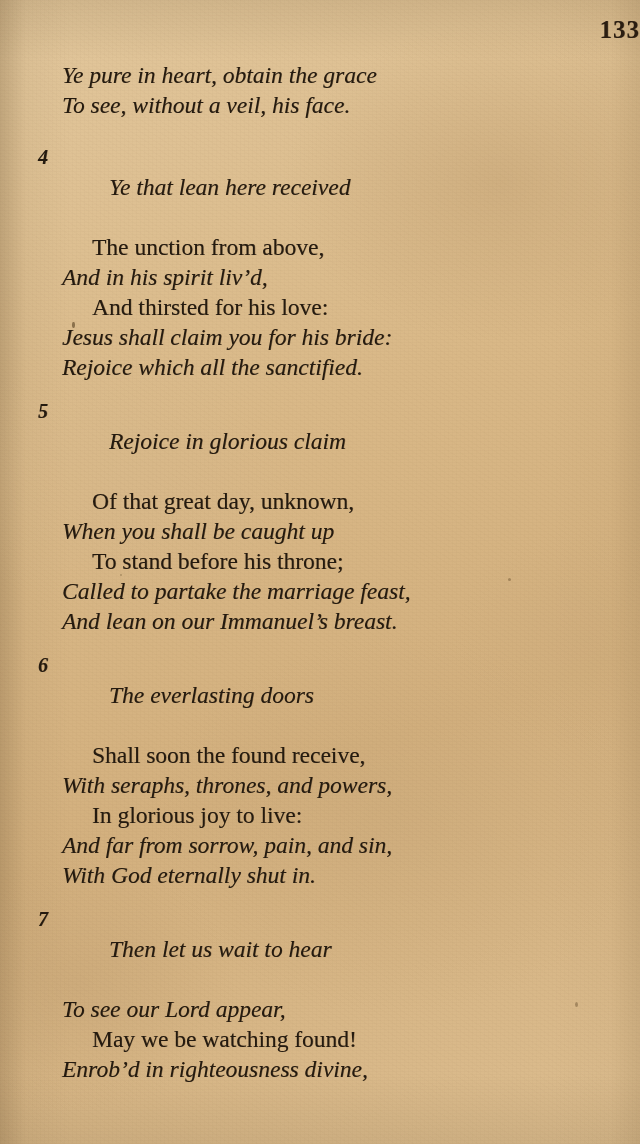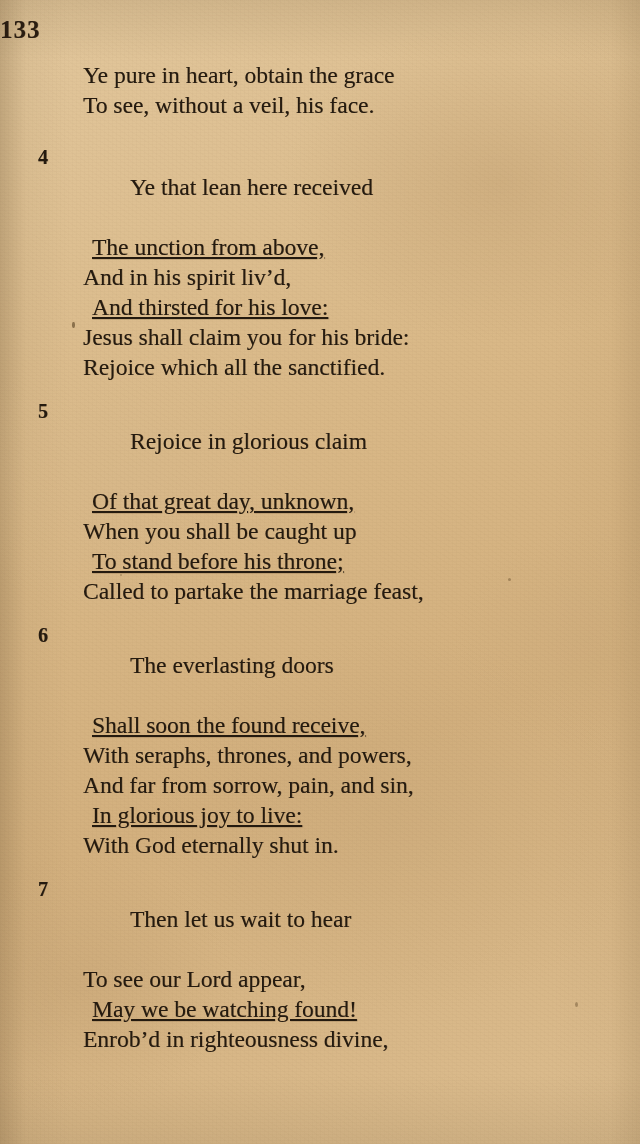--- a/index.html
+++ b/index.html
@@ -45,21 +45,21 @@
       repeating-linear-gradient(33deg, rgba(90,70,42,.030) 0px, rgba(90,70,42,.030) 1px, rgba(255,255,255,0) 1px, rgba(255,255,255,0) 5px);
     mix-blend-mode: multiply;
   }
 
   
   .folio {
     position: absolute;
     top: 16px;
     left: 0;
     right: 0;
-    text-align: left;
+    text-align: right;
     font-weight: bold;
     font-size: 25px;
     letter-spacing: 1px;
     color: #2a1d11;
     text-shadow: 0.5px 0.4px 0 rgba(60,42,22,.40);
   }
 
   .body {
     position: absolute;
     top: 60px;
@@ -72,22 +72,22 @@
   .line {
     position: relative;
     font-size: 23.5px;
     line-height: 30px;
     white-space: pre;
     color: #241a0f;
     text-shadow: 0.45px 0.35px 0 rgba(55,38,20,.45);
   }
 
   
-  .ind0 { padding-left: 83px; }
-  .ind1 { padding-left: 92px; text-decoration: underline; }
+  .ind0 { padding-left: 62px; font-style: italic; }
+  .ind1 { padding-left: 92px; }
 
   .vnum {
     position: absolute;
     left: 38px;
     top: 0;
     font-size: 20px;
     font-weight: bold;
     color: #241a0f;
   }
 
@@ -128,30 +128,31 @@
     </div>
 
     <div class="stanza">
       <div class="line ind0">
         <span class="vnum">5</span><span>Rejoice in glorious claim</span>
       </div>
       <div class="line ind1">Of that great day, unknown,</div>
       <div class="line ind0">When you shall be caught up</div>
       <div class="line ind1">To stand before his throne;</div>
       <div class="line ind0">Called to partake the marriage feast,</div>
+      <div class="line ind0">And lean on our Immanuel’s breast.</div>
     </div>
 
     <div class="stanza">
       <div class="line ind0">
         <span class="vnum">6</span><span>The everlasting doors</span>
       </div>
       <div class="line ind1">Shall soon the found receive,</div>
       <div class="line ind0">With seraphs, thrones, and powers,</div>
+      <div class="line ind1">In glorious joy to live:</div>
       <div class="line ind0">And far from sorrow, pain, and sin,</div>
-      <div class="line ind1">In glorious joy to live:</div>
       <div class="line ind0">With God eternally shut in.</div>
     </div>
 
     <div class="stanza">
       <div class="line ind0">
         <span class="vnum">7</span><span>Then let us wait to hear</span>
       </div>
       <div class="line ind0">To see our Lord appear,</div>
       <div class="line ind1">May we be watching found!</div>
       <div class="line ind0">Enrob’d in righteousness divine,</div>

